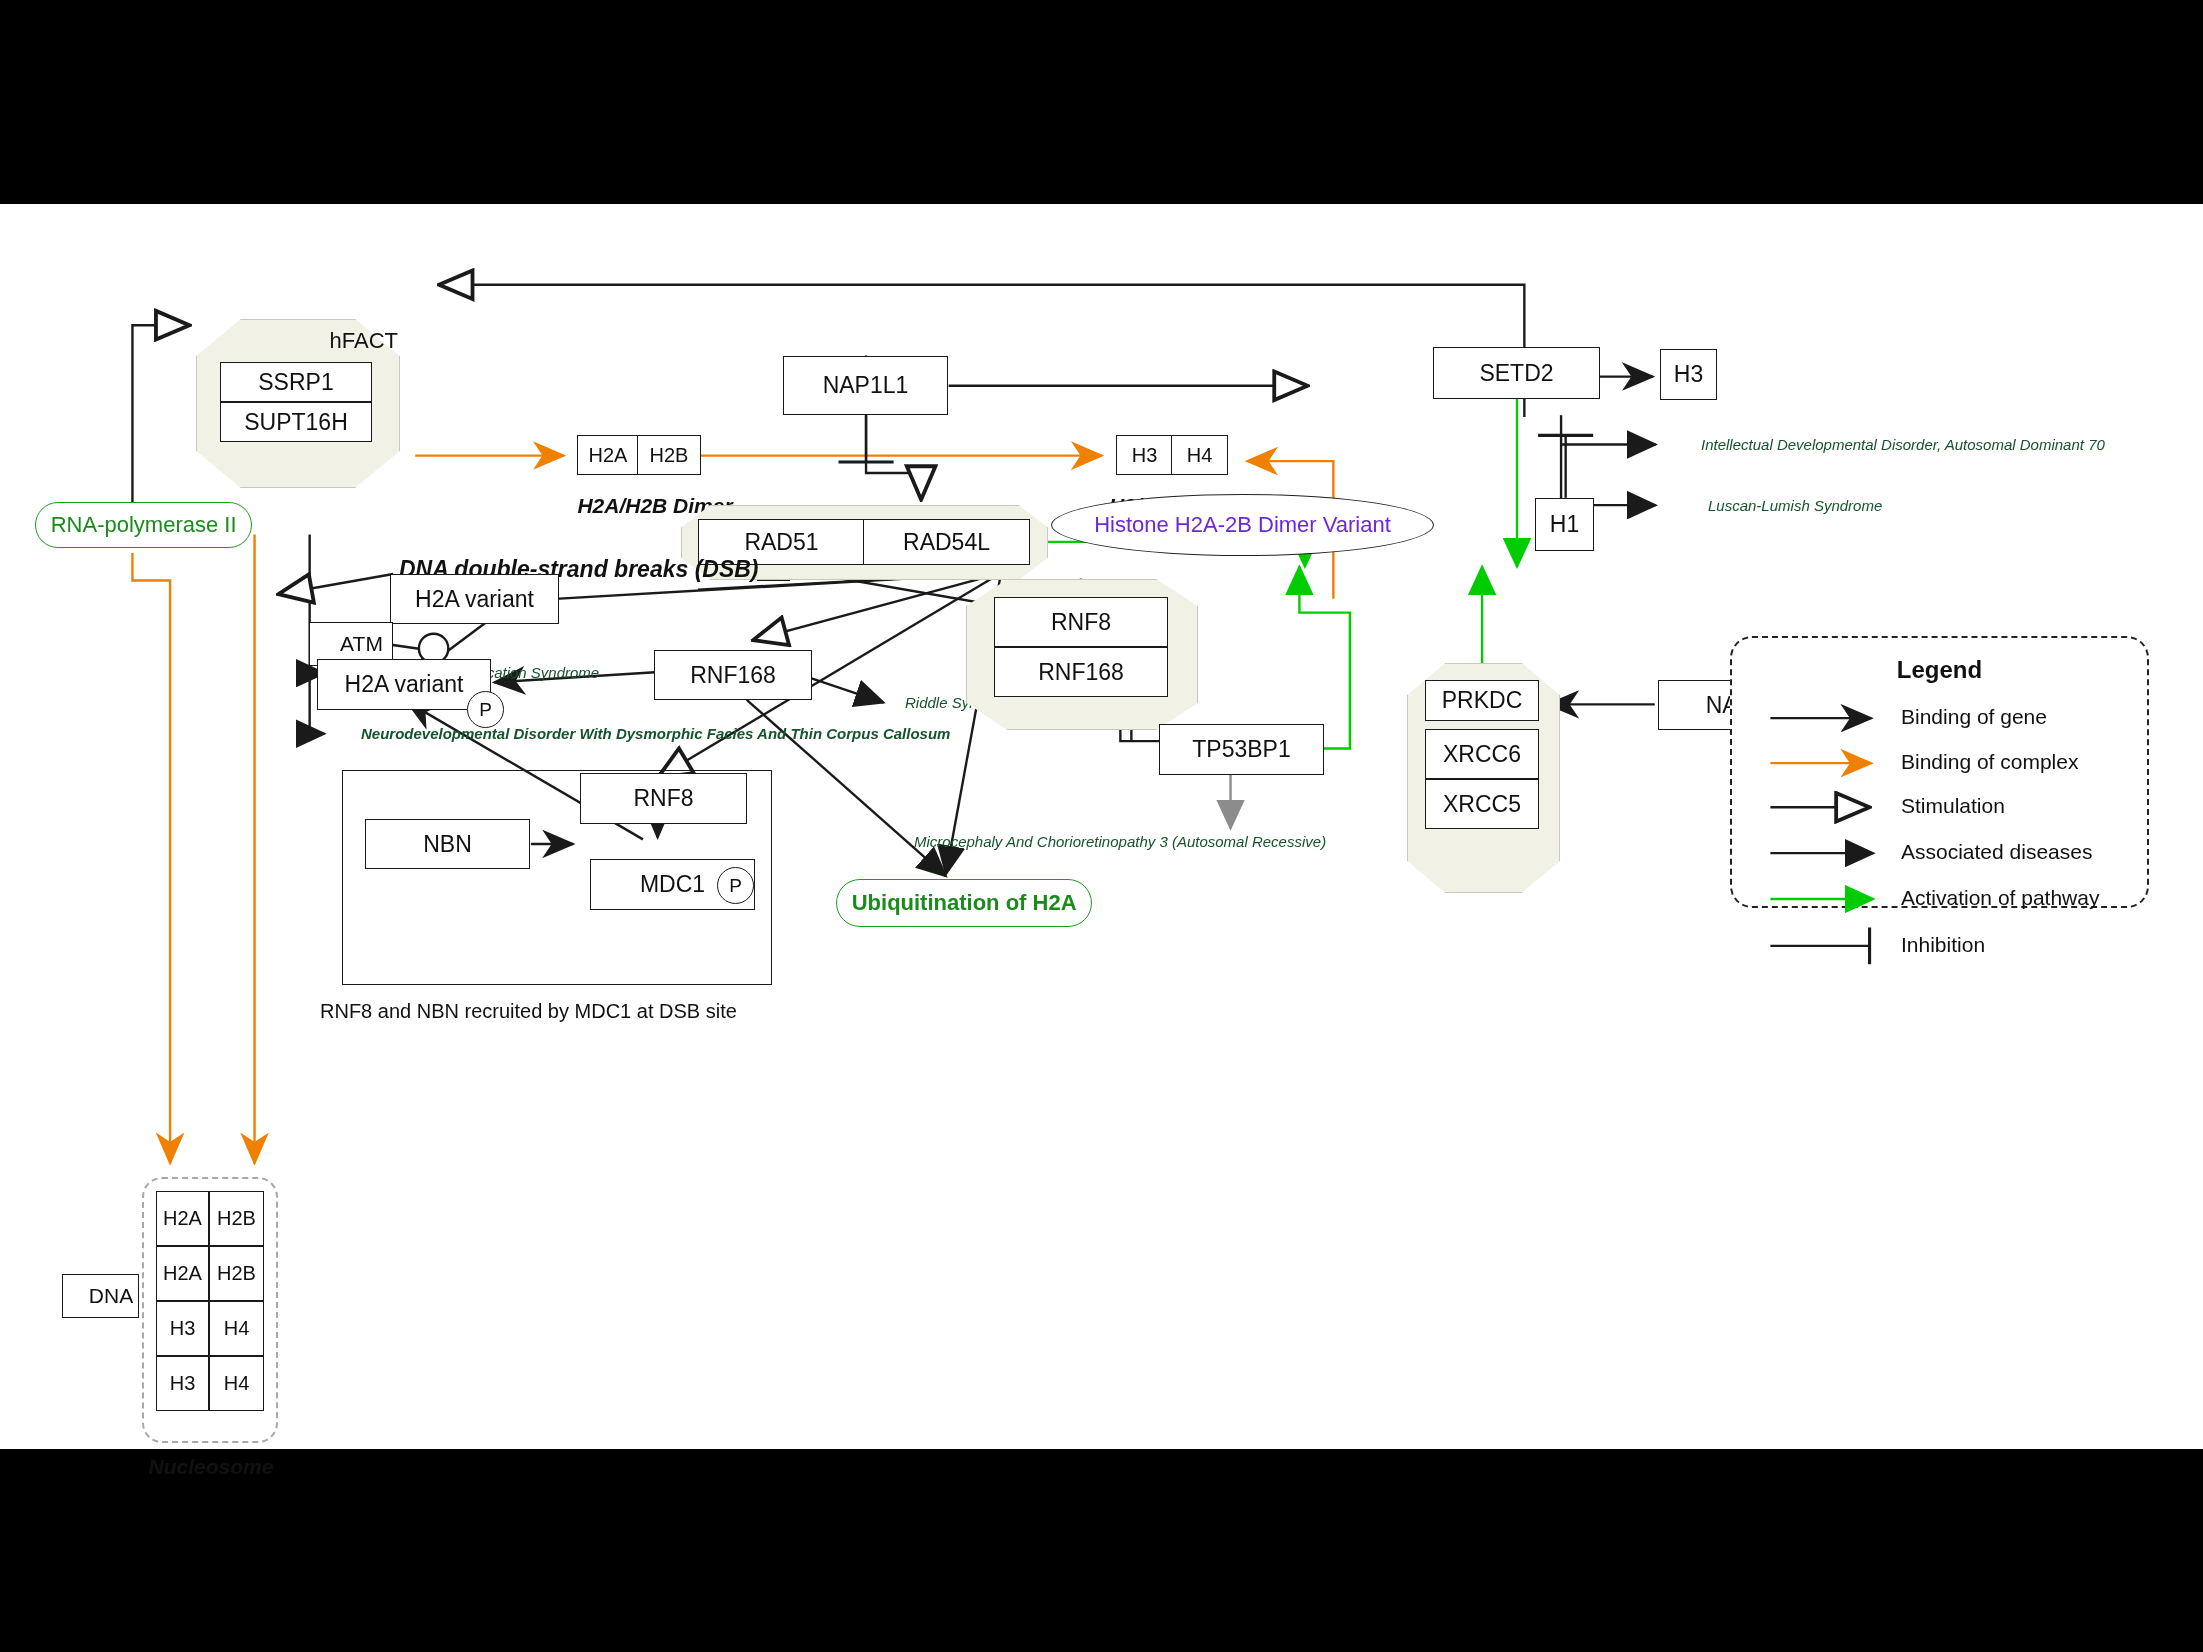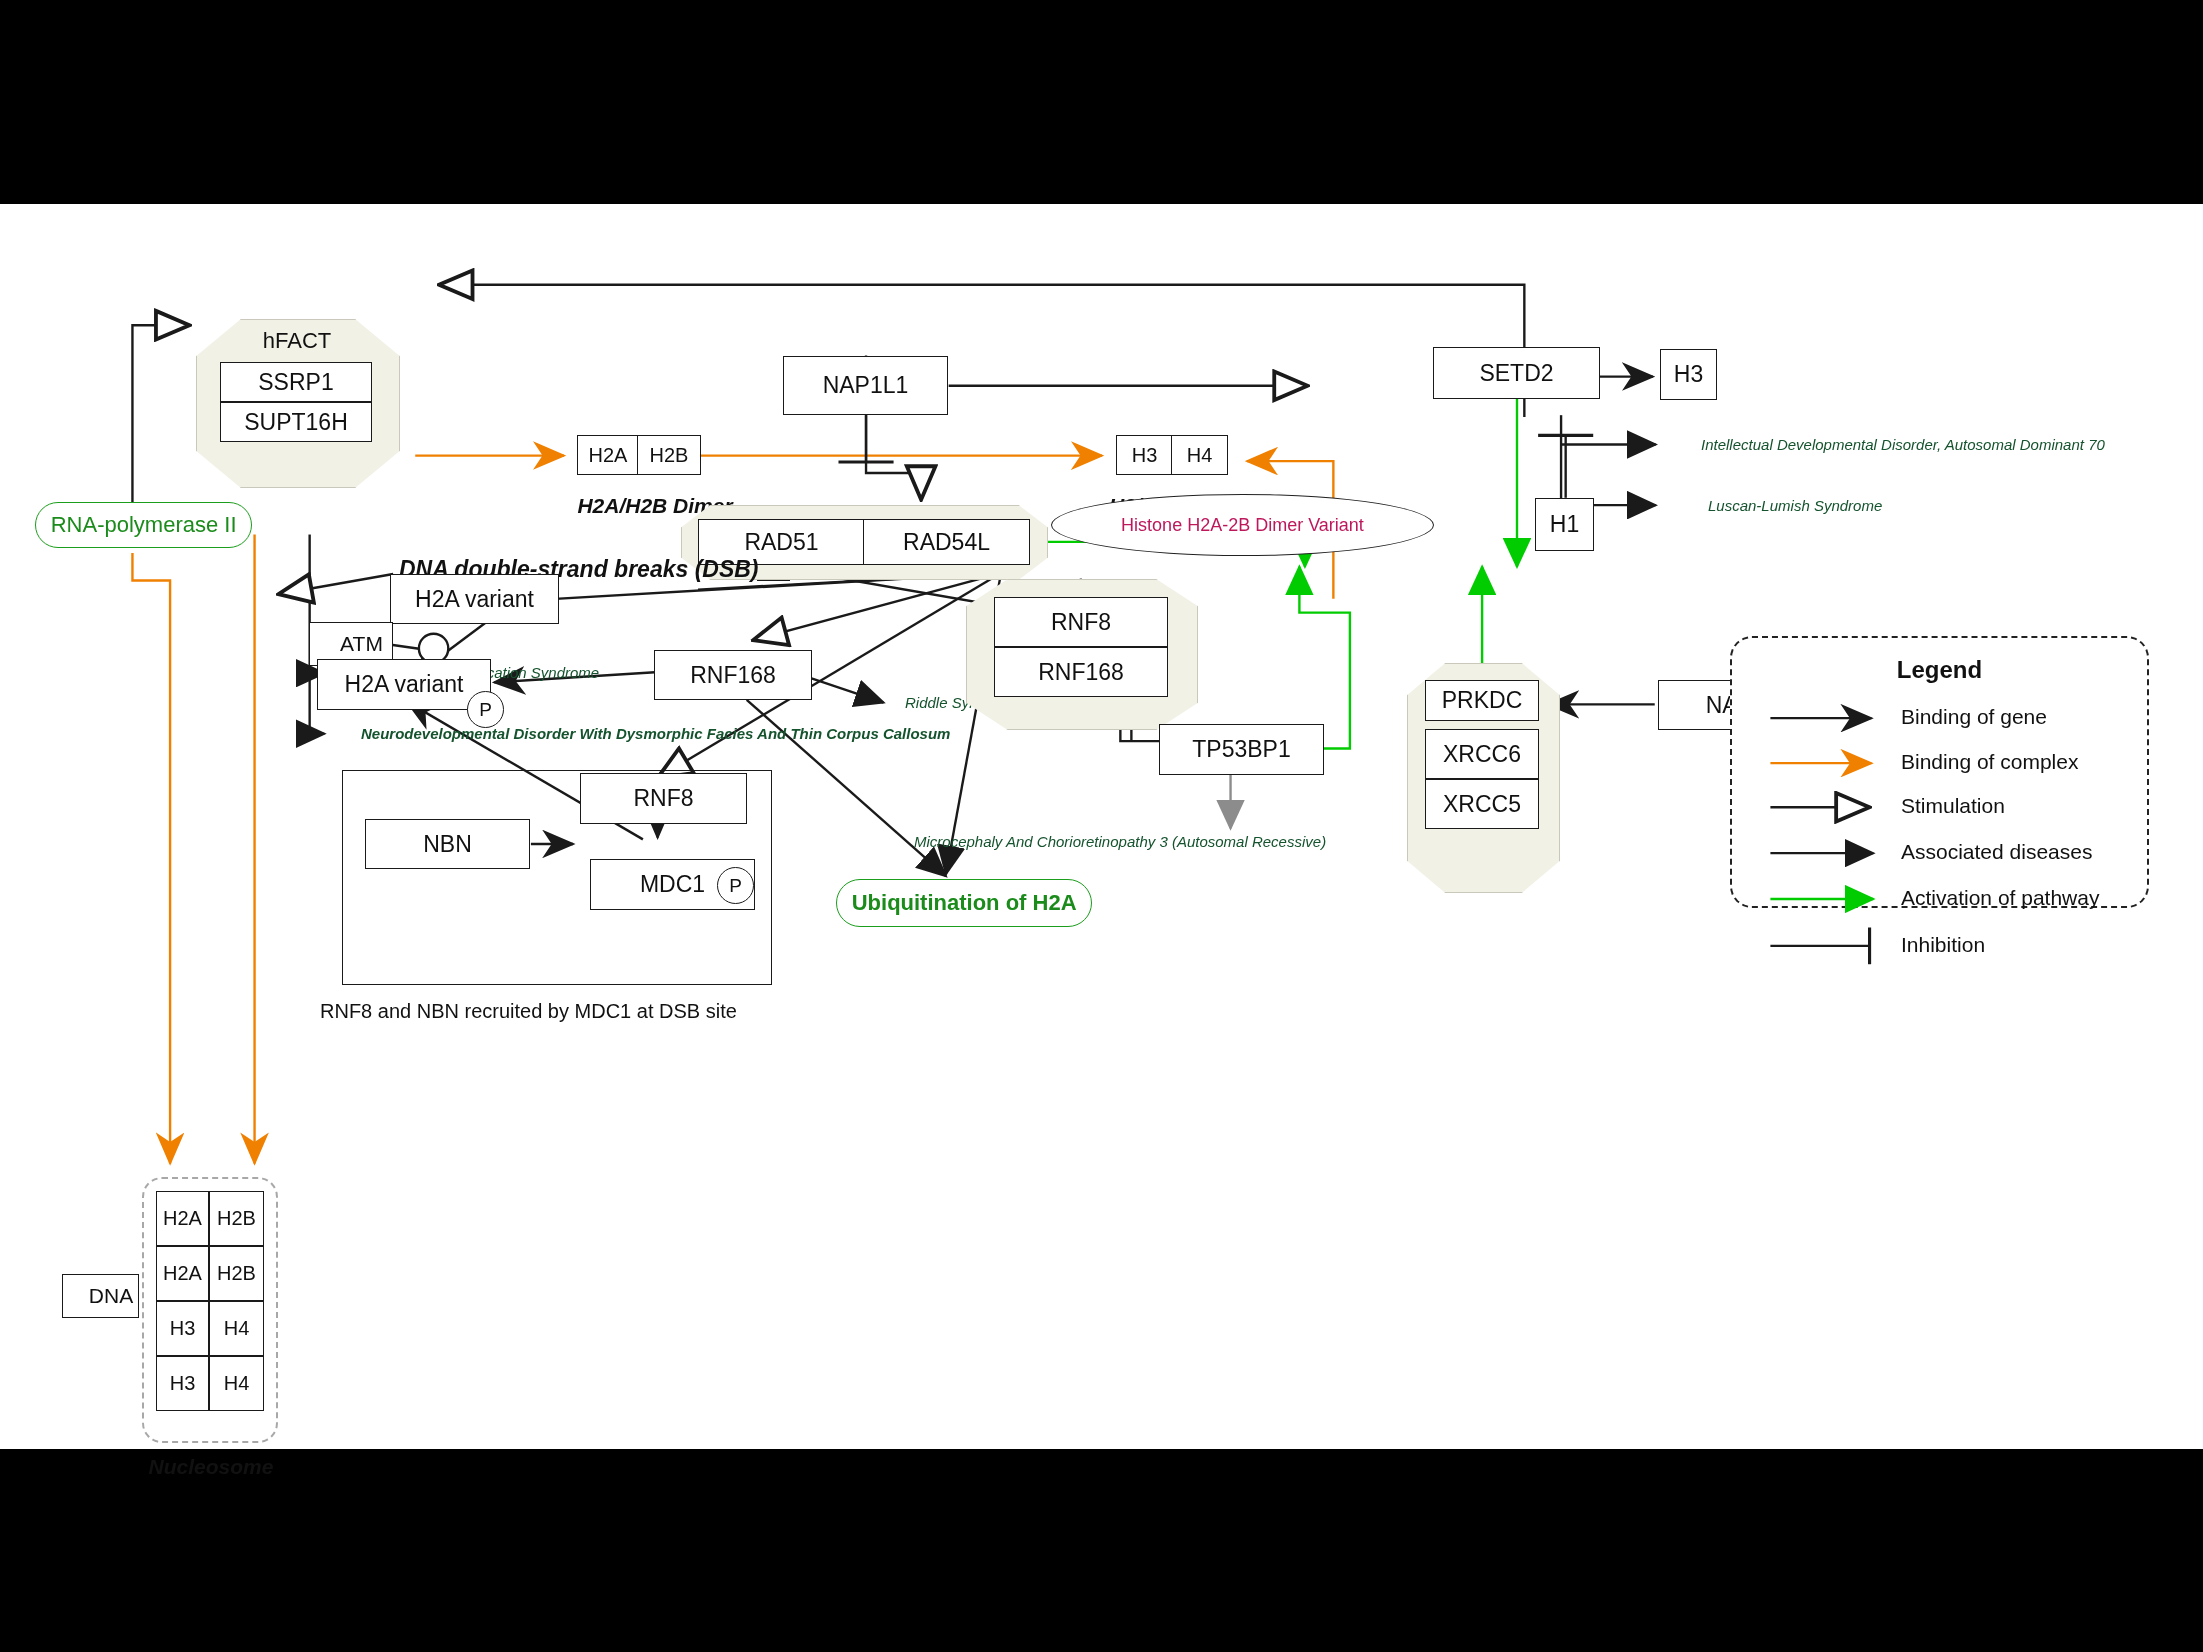--- a/index.html
+++ b/index.html
@@ -23,21 +23,21 @@
   .cplxtitle{position:absolute;font-size:22px;color:#111;text-align:center;}
   .dimerlbl{position:absolute;font-size:21px;font-weight:bold;font-style:italic;color:#111;text-align:center;}
   .disease{position:absolute;font-size:15px;font-style:italic;color:#14532d;white-space:nowrap;}
   .plainlbl{position:absolute;font-size:20px;color:#111;white-space:nowrap;}
   .boldlbl{position:absolute;font-size:23px;font-weight:bold;color:#111;white-space:nowrap;}
   .pathnode{position:absolute;box-sizing:border-box;display:flex;align-items:center;justify-content:center;
             border:1.8px solid #1b9e1b;border-radius:24px;background:#fff;
             color:#1b8c1b;font-weight:bold;font-size:22px;white-space:nowrap;padding:0 14.7px;}
   .pathnode.thin{font-weight:normal;font-size:22px;}
   .ellipse{position:absolute;box-sizing:border-box;border:1.8px solid #222;border-radius:50%;
-           background:#fff;display:flex;align-items:center;justify-content:center;font-size:18px;color:#be185d;}
+           background:#fff;display:flex;align-items:center;justify-content:center;font-size:22px;color:#6d28d9;}
   .nucbox{position:absolute;box-sizing:border-box;border:2.8px dashed #a8a8a8;border-radius:20px;background:#fff;}
   .histcell{position:absolute;box-sizing:border-box;border:1.8px solid #1a1a1a;background:#fff;
             display:flex;align-items:center;justify-content:center;font-size:20px;color:#111;}
   .groupbox{position:absolute;box-sizing:border-box;border:1.8px solid #1a1a1a;background:transparent;}
   .legendbox{position:absolute;box-sizing:border-box;border:2.8px dashed #222;border-radius:22px;background:#fff;}
   .legendtitle{position:absolute;font-size:24px;font-weight:bold;color:#111;text-align:center;}
   .legenditem{position:absolute;font-size:21px;color:#111;white-space:nowrap;}
   .pmark{position:absolute;width:35px;height:35px;border:1.8px solid #1a1a1a;border-radius:50%;
          background:#fff;display:flex;align-items:center;justify-content:center;font-size:19px;color:#111;}
 </style>
@@ -154,21 +154,21 @@
         <path d="M168,1150 C200,1100 250,1080 290,1075"></path>
         <path d="M168,1160 C205,1112 258,1092 292,1088"></path>
         <path d="M168,1238 C200,1190 252,1168 290,1163"></path>
         <path d="M168,1248 C205,1200 258,1180 292,1176"></path>
         <path d="M168,1320 C200,1272 252,1250 290,1245"></path>
         <path d="M168,1330 C205,1282 258,1262 292,1258"></path>
       </g>
     </svg>
 
     <div class="cplxbg" style="left:196px;top:115px;width:202px;height:167px;clip-path:polygon(22% 0,78% 0,100% 22%,100% 78%,78% 100%,22% 100%,0 78%,0 22%);"></div>
-    <div class="cplxtitle" style="left:196px;top:124px;width:202px;">hFACT</div>
+    <div class="cplxtitle" style="left:196px;top:124px;width:202px;text-align:right;">hFACT</div>
     <div class="cplxrow" style="left:220px;top:158px;width:152px;height:40px;">SSRP1</div>
     <div class="cplxrow" style="left:220px;top:198px;width:152px;height:40px;">SUPT16H</div>
 
     <div class="histcell" style="left:577px;top:231px;width:62px;height:40px;">H2A</div>
     <div class="histcell" style="left:637px;top:231px;width:64px;height:40px;">H2B</div>
     <div class="dimerlbl" style="left:540px;top:290px;width:230px;">H2A/H2B Dimer</div>
 
     <div class="histcell" style="left:1116px;top:231px;width:57px;height:40px;">H3</div>
     <div class="histcell" style="left:1171px;top:231px;width:57px;height:40px;">H4</div>
     <div class="dimerlbl" style="left:1065px;top:290px;width:213px;">H3/H4 Dimer</div>

